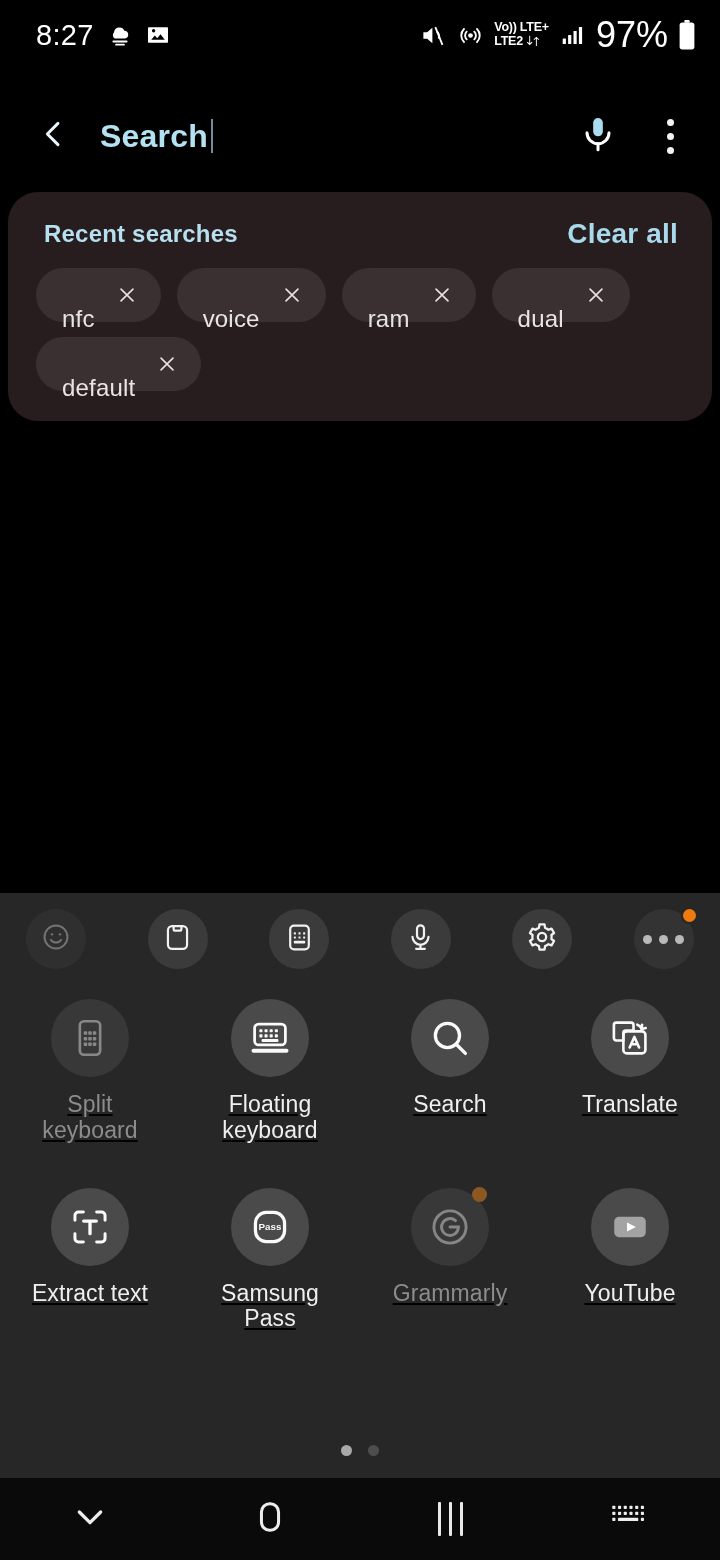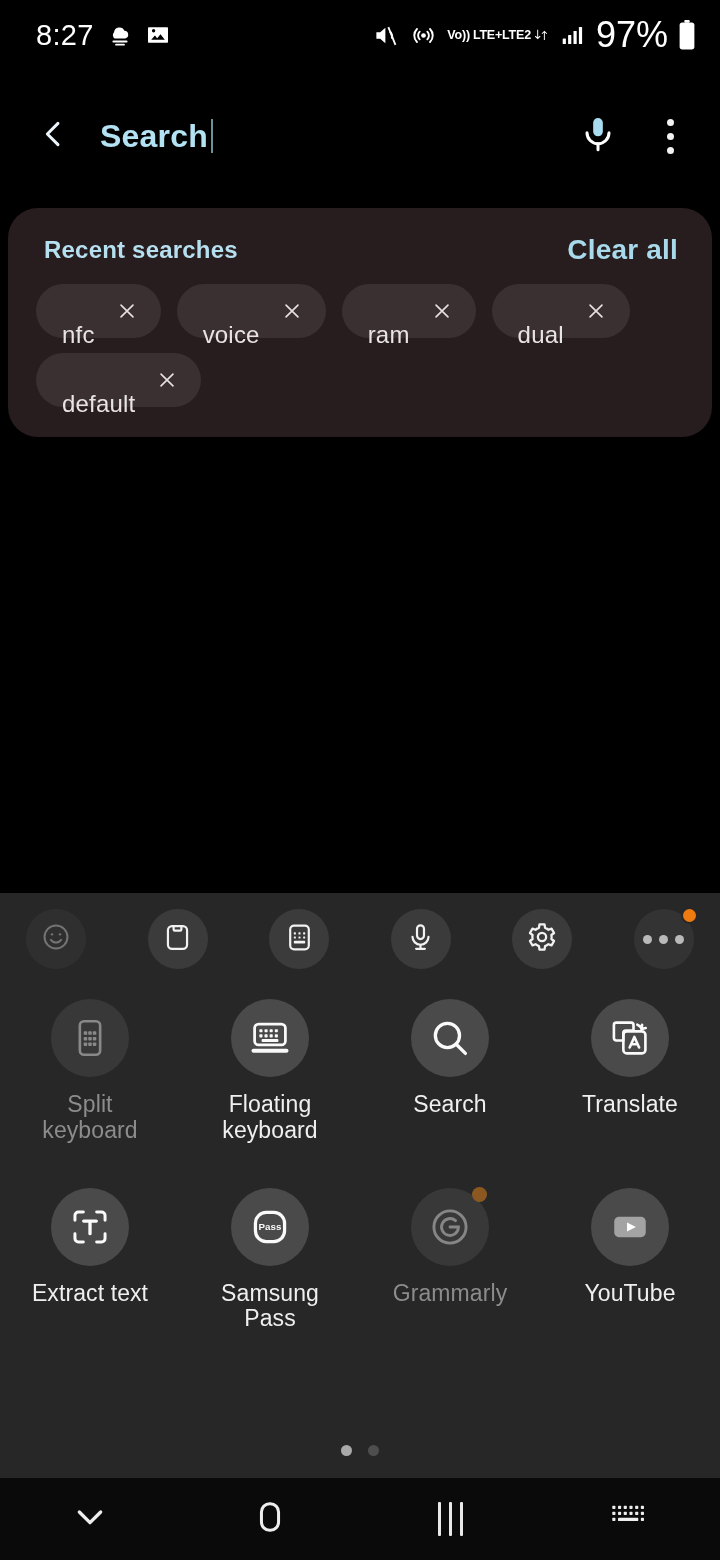--- a/index.html
+++ b/index.html
@@ -14,21 +14,21 @@
   
   .statusbar {
     position:absolute; top:0; left:0; width:720px; height:62px;
     display:flex; align-items:center; justify-content:space-between;
     padding:8px 24px 0 36px; color:#fff;
   }
   .sb-left { display:flex; align-items:center; gap:13px; }
   .sb-clock { font-size:29px; font-weight:400; letter-spacing:.3px; line-height:1; }
   .sb-right { display:flex; align-items:center; gap:10px; }
   .sb-batt-text { font-size:36px; font-weight:400; letter-spacing:0; }
-  .netstack { display:flex; flex-direction:row; justify-content:center; line-height:1; }
+  .netstack { display:flex; flex-direction:column; justify-content:center; line-height:1; }
   .netrow { display:flex; align-items:center; gap:3px; }
   .nettxt { font-size:12.5px; font-weight:700; letter-spacing:-.2px; }
   .sb-icon { display:flex; align-items:center; }
 
   
   .appbar {
     position:absolute; top:96px; left:0; width:720px; height:80px;
     display:flex; align-items:center;
   }
   .back-btn { width:62px; margin-left:22px; display:flex; align-items:center; justify-content:center; }
@@ -41,21 +41,21 @@
     vertical-align:-6px; margin-left:3px;
   }
   .appbar-spacer { flex:1; }
   .mic-btn { width:72px; display:flex; align-items:center; justify-content:center; }
   .overflow-btn { width:72px; margin-right:14px; display:flex; align-items:center; justify-content:center; }
   .dot3 { display:flex; flex-direction:column; gap:7px; align-items:center; }
   .dot3 i { display:block; width:7px; height:7px; border-radius:50%; background:#f2f2f2; }
 
   
   .recent-card {
-    position:absolute; top:208px; left:8px; width:704px;
+    position:absolute; top:192px; left:8px; width:704px;
     background:#271d1e; border-radius:30px;
     padding:26px 28px 30px 28px;
   }
   .recent-head { display:flex; align-items:center; justify-content:space-between; margin-bottom:18px; }
   .recent-title { font-size:24px; font-weight:700; color:#b6dff0; letter-spacing:.2px; padding-left:8px;}
   .clear-all { font-size:28px; font-weight:700; color:#a8daec; letter-spacing:.2px; padding-right:6px; }
   .chips { display:flex; flex-wrap:wrap; gap:15px 16px; }
   .chip {
     display:flex; align-items:center; gap:20px;
     background:#3a3031; border-radius:30px;
@@ -82,21 +82,21 @@
   .tb-btn.plain { background:#333333; }
   .badge {
     position:absolute; top:-2px; right:-4px;
     width:17px; height:17px; border-radius:50%;
     background:#ef7a10; border:2px solid #272727;
   }
   .dots-h { display:flex; gap:7px; align-items:center; }
   .dots-h i { width:9px; height:9px; border-radius:50%; background:#b9b9b9; display:block; }
 
   
-  .appgrid { padding:14px 0 0 0; }
+  .appgrid { padding:14px 0 0 0;text-decoration:underline; }
   .approw { display:flex; }
   .approw + .approw { margin-top:44px; }
   .appcell {
     flex:1; display:flex; flex-direction:column; align-items:center;
   }
   .appicon {
     width:78px; height:78px; border-radius:50%;
     background:#4a4a4a; display:flex; align-items:center; justify-content:center;
     position:relative; margin-bottom:15px;
   }

